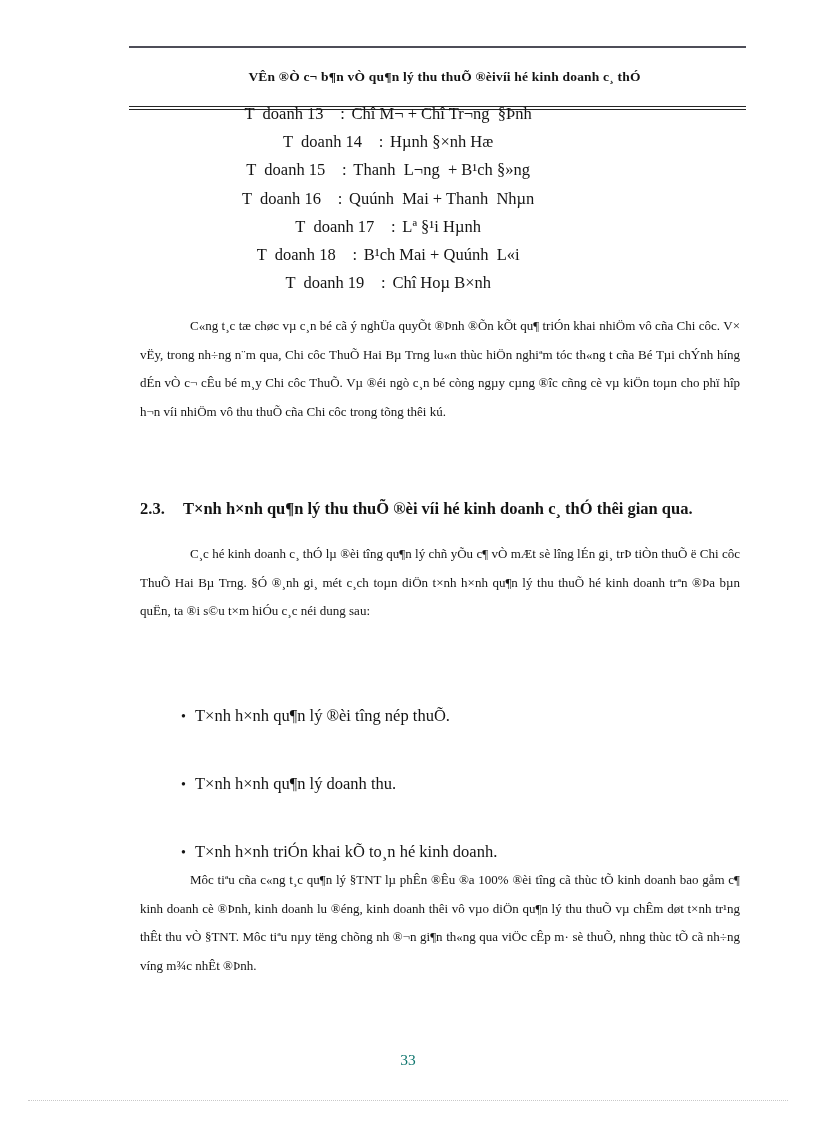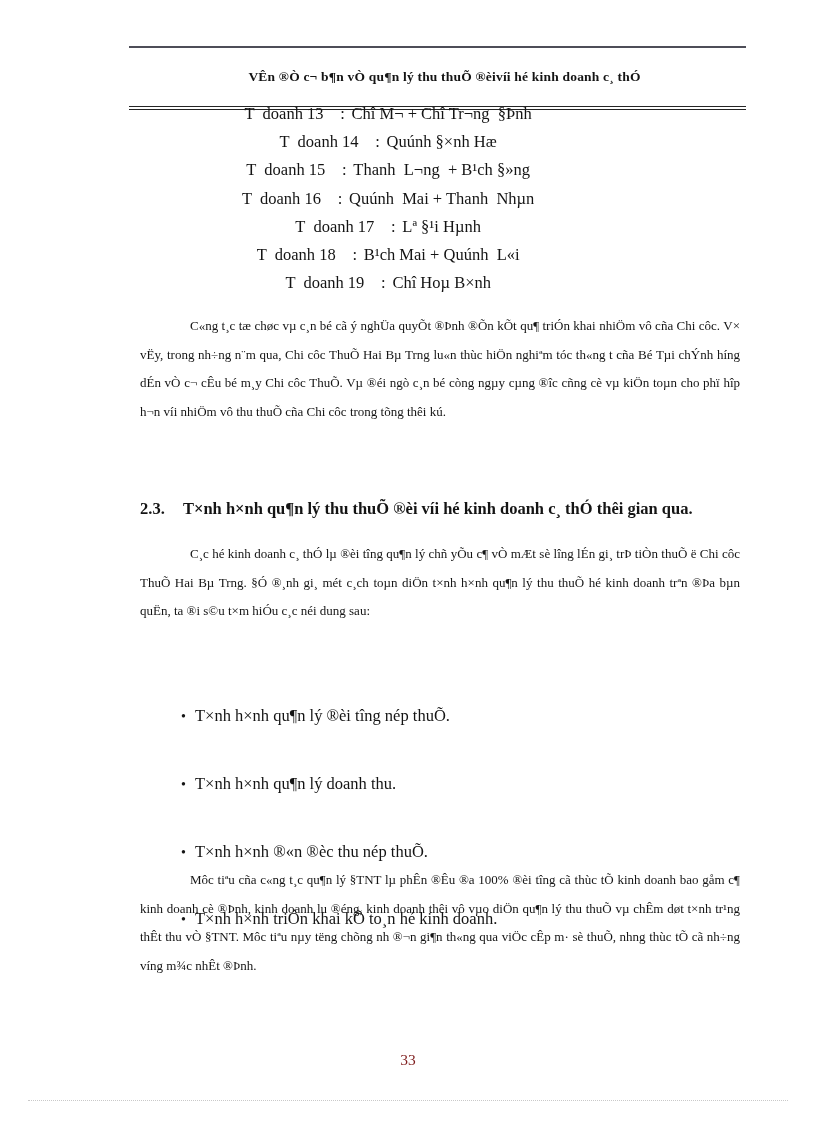--- a/index.html
+++ b/index.html
@@ -53,58 +53,57 @@
 
   
   .bullet-list { position:absolute; top:666px; left:181px; width:565px; font-size:16.5px; }
   .bullet-row { height:35.8px; line-height:35.8px;margin-top:32px; }
   .bullet-marker { display:inline-block; width:14px; font-size:14px; }
   .bullet-text { white-space:pre; }
 
   
   .page-number {
     position:absolute; top:1051px; left:0; width:816px;
-    text-align:center; font-size:15.5px; color:#7f1d1d;
+    text-align:center; font-size:15.5px; color:#0f766e;
   }
   .footer-divider {
     position:absolute; top:1100px; left:28px; width:760px;
     border-top:1px dotted #c9c9c9;
   }
 </style>
 </head>
 <body>
 
 <div class="page">
 
   <div class="header-band">
     <span>VÊn ®Ò c¬ b¶n vÒ qu¶n lý thu thuÕ ®èivíi hé kinh doanh c¸ thÓ</span>
   </div>
 
   <div class="tod-list">
     <div class="tod-row"><span class="tod-label">T  doanh 13</span><span class="tod-sep">:</span><span class="tod-value">Chî M¬ + Chî Tr¬ng  §Þnh</span></div>
-    <div class="tod-row"><span class="tod-label">T  doanh 14</span><span class="tod-sep">:</span><span class="tod-value">Quúnh §×nh Hæ</span></div>
+    <div class="tod-row"><span class="tod-label">T  doanh 14</span><span class="tod-sep">:</span><span class="tod-value">Hµnh §×nh Hæ</span></div>
     <div class="tod-row"><span class="tod-label">T  doanh 15</span><span class="tod-sep">:</span><span class="tod-value">Thanh  L¬ng  + B¹ch §»ng</span></div>
     <div class="tod-row"><span class="tod-label">T  doanh 16</span><span class="tod-sep">:</span><span class="tod-value">Quúnh  Mai + Thanh  Nhµn</span></div>
     <div class="tod-row"><span class="tod-label">T  doanh 17</span><span class="tod-sep">:</span><span class="tod-value">Lª §¹i Hµnh</span></div>
     <div class="tod-row"><span class="tod-label">T  doanh 18</span><span class="tod-sep">:</span><span class="tod-value">B¹ch Mai + Quúnh  L«i</span></div>
     <div class="tod-row"><span class="tod-label">T  doanh 19</span><span class="tod-sep">:</span><span class="tod-value">Chî Hoµ B×nh</span></div>
   </div>
 
   <p class="para p1">C«ng t¸c tæ chøc vµ c¸n bé cã ý nghÜa quyÕt ®Þnh ®Õn kÕt qu¶ triÓn khai nhiÖm vô cña Chi côc. V× vËy, trong nh÷ng n¨m qua, Chi côc ThuÕ Hai Bµ Trng lu«n thùc hiÖn nghiªm tóc th«ng t cña Bé Tµi chÝnh híng dÉn vÒ c¬ cÊu bé m¸y Chi côc ThuÕ. Vµ ®éi ngò c¸n bé còng ngµy cµng ®îc cñng cè vµ kiÖn toµn cho phï hîp h¬n víi nhiÖm vô thu thuÕ cña Chi côc trong tõng thêi kú.</p>
 
   <div class="heading h23">
     <span class="num">2.3.</span><span>T×nh h×nh qu¶n lý thu thuÕ ®èi víi hé kinh doanh c¸ thÓ thêi gian qua.</span>
   </div>
 
   <p class="para p2">C¸c hé kinh doanh c¸ thÓ lµ ®èi tîng qu¶n lý chñ yÕu c¶ vÒ mÆt sè lîng lÉn gi¸ trÞ tiÒn thuÕ ë Chi côc ThuÕ Hai Bµ Trng. §Ó ®¸nh gi¸ mét c¸ch toµn diÖn t×nh h×nh qu¶n lý thu thuÕ hé kinh doanh trªn ®Þa bµn quËn, ta ®i s©u t×m hiÓu c¸c néi dung sau:</p>
 
   <div class="bullet-list">
     <div class="bullet-row"><span class="bullet-marker">•</span><span class="bullet-text">T×nh h×nh qu¶n lý ®èi tîng nép thuÕ.</span></div>
     <div class="bullet-row"><span class="bullet-marker">•</span><span class="bullet-text">T×nh h×nh qu¶n lý doanh thu.</span></div>
-    <div class="bullet-row"><span class="bullet-marker">•</span><span class="bullet-text">T×nh h×nh ®«n ®èc thu nép thuÕ.</span></div>
     <div class="bullet-row"><span class="bullet-marker">•</span><span class="bullet-text">T×nh h×nh triÓn khai kÕ to¸n hé kinh doanh.</span></div>
   </div>
 
 
   <p class="para p3">Môc tiªu cña c«ng t¸c qu¶n lý §TNT lµ phÊn ®Êu ®a 100% ®èi tîng cã thùc tÕ kinh doanh bao gåm c¶ kinh doanh cè ®Þnh, kinh doanh lu ®éng, kinh doanh thêi vô vµo diÖn qu¶n lý thu thuÕ vµ chÊm døt t×nh tr¹ng thÊt thu vÒ §TNT. Môc tiªu nµy tëng chõng nh ®¬n gi¶n th«ng qua viÖc cÊp m· sè thuÕ, nhng thùc tÕ cã nh÷ng víng m¾c nhÊt ®Þnh.</p>
 
   <div class="page-number">33</div>
 
   <div class="footer-divider"></div>
 

